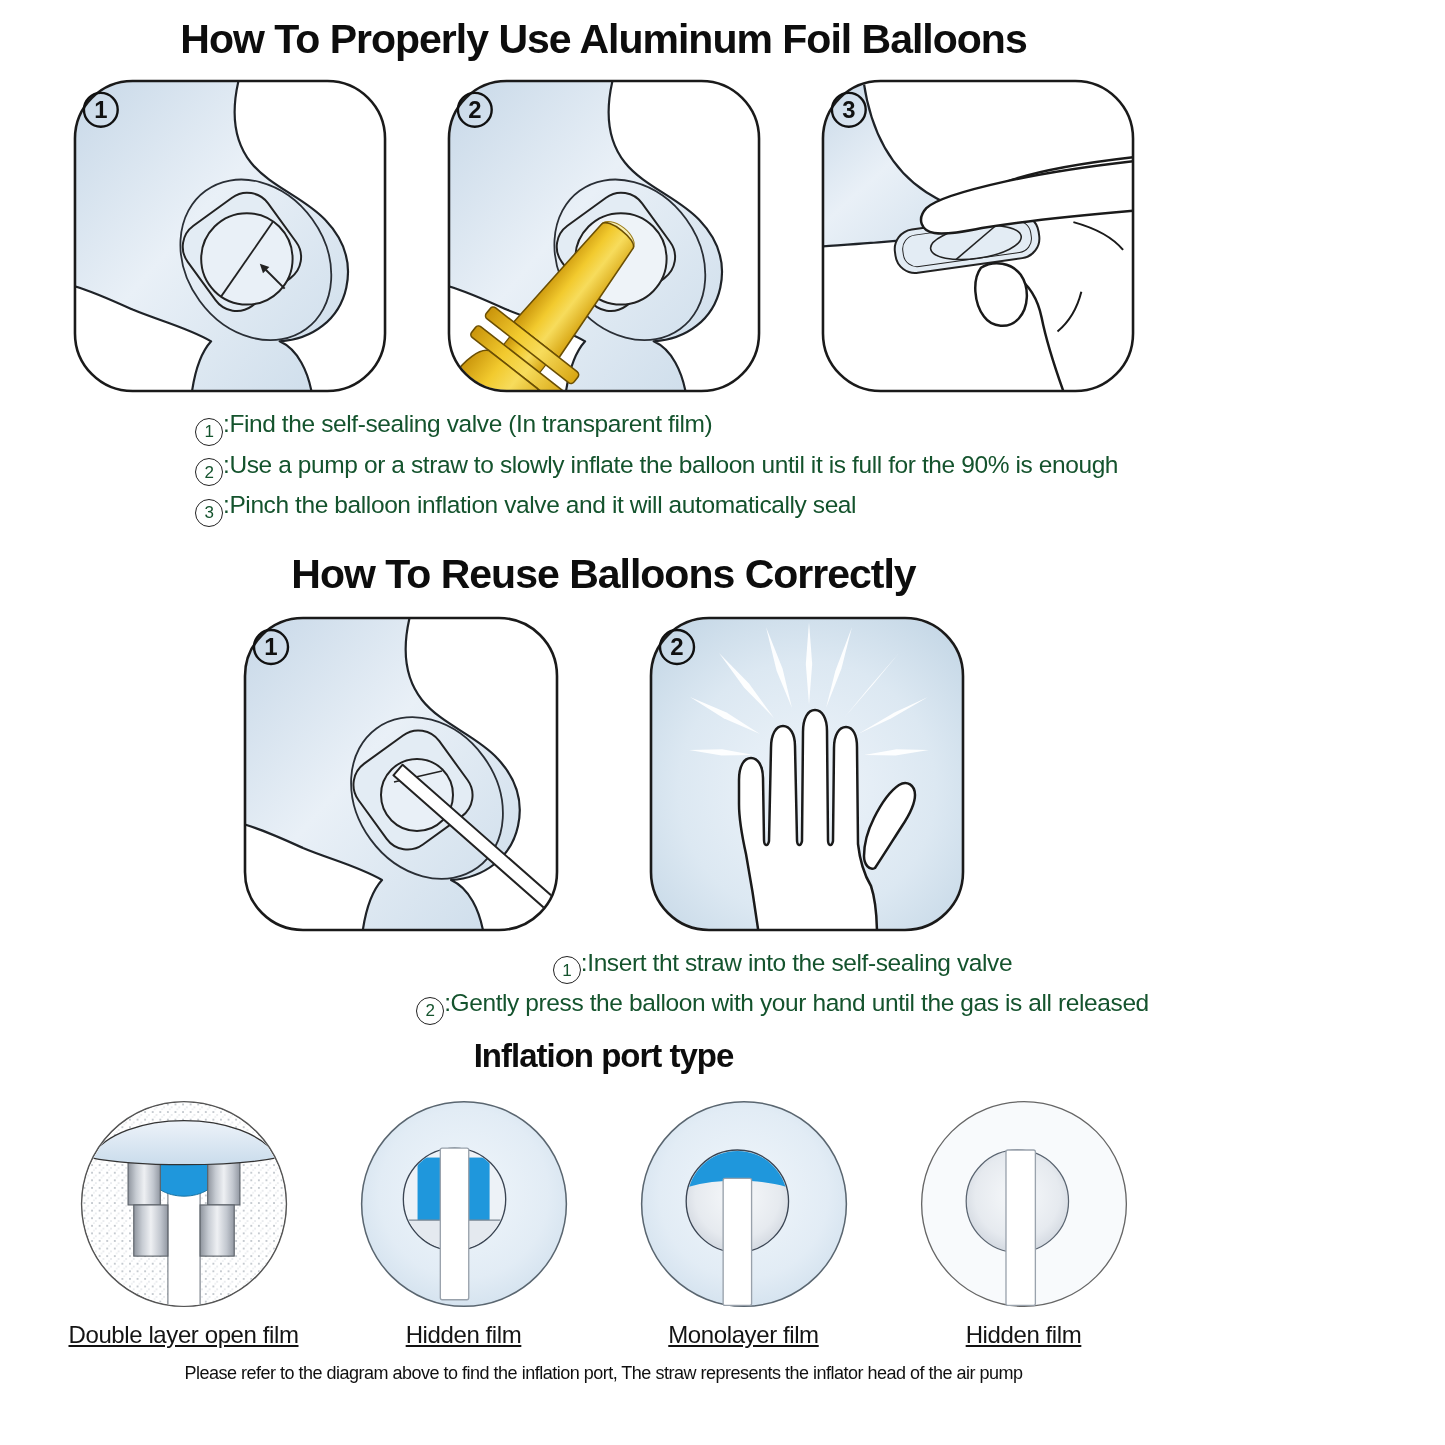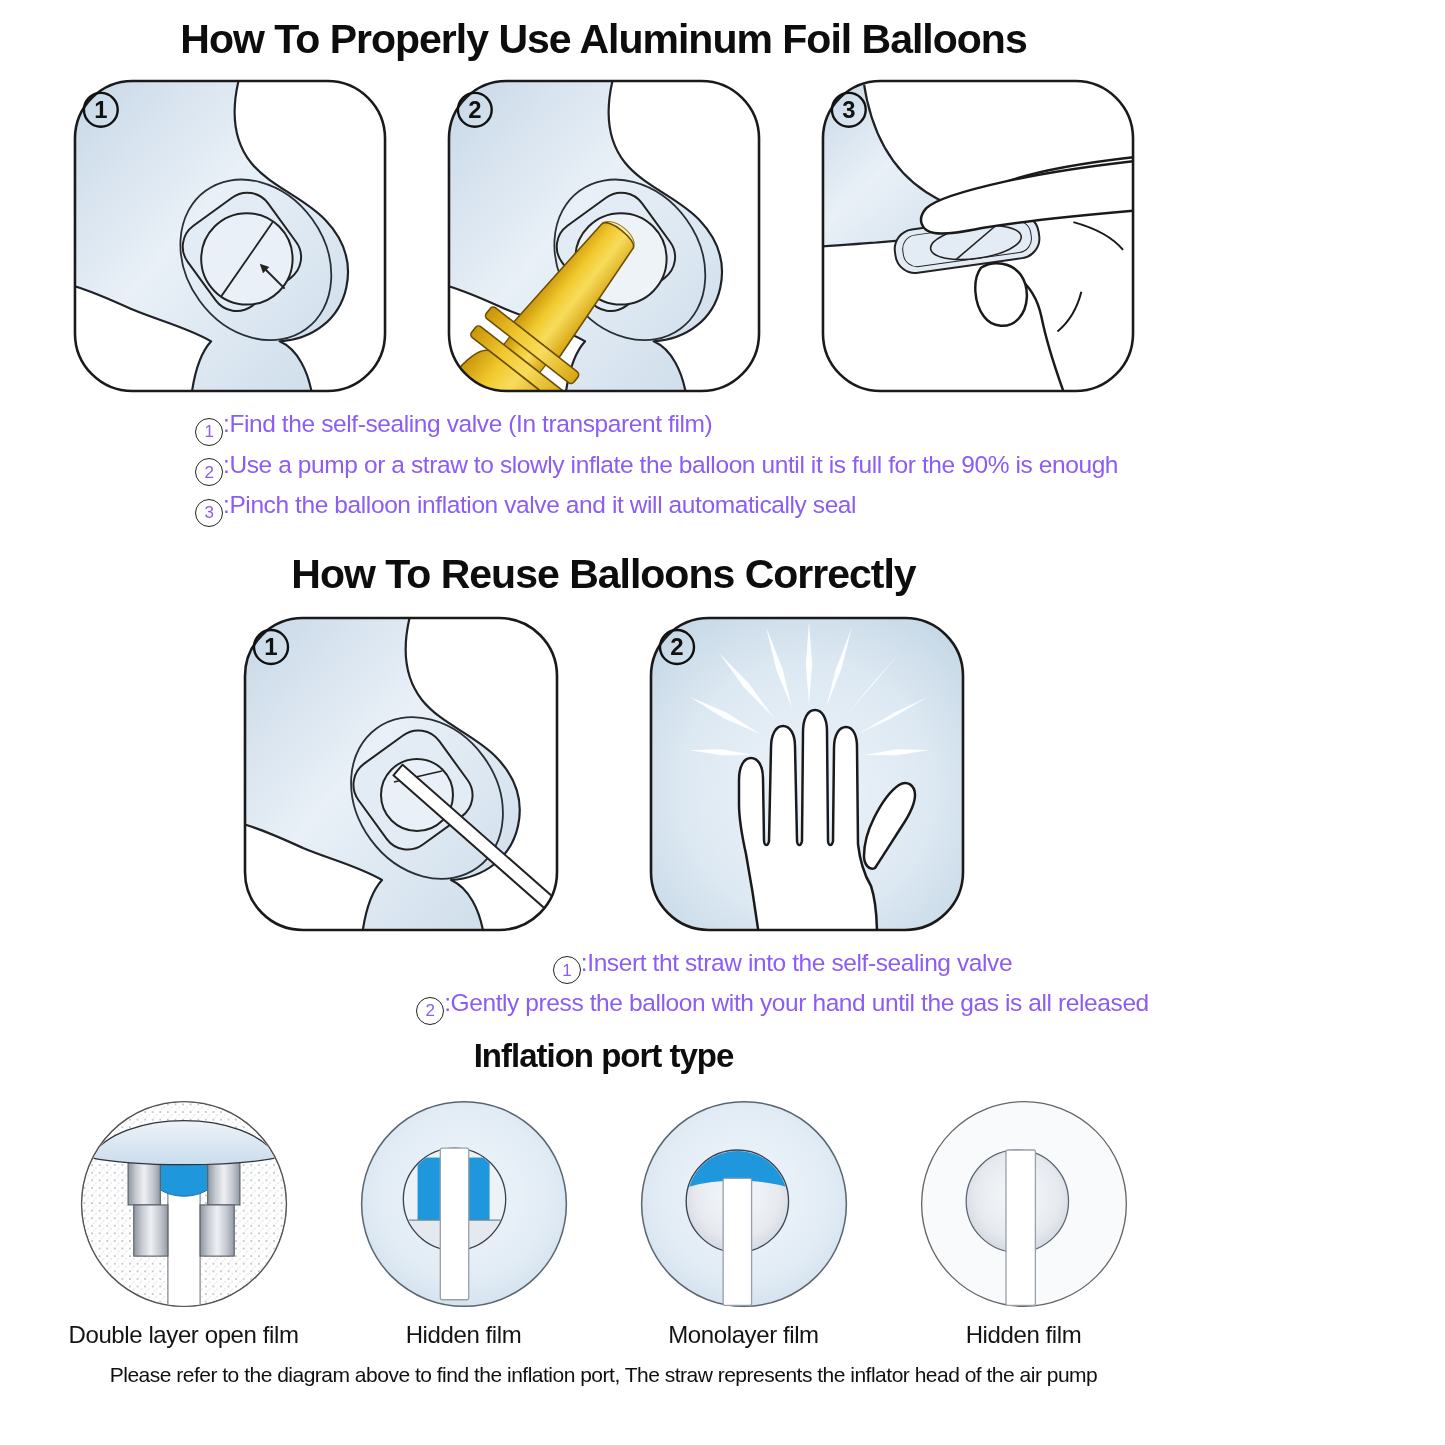--- a/index.html
+++ b/index.html
@@ -6,31 +6,31 @@
   .page{position:relative;width:1207px;height:1445px;background:#fff;overflow:hidden;
         font-family:"Liberation Sans",sans-serif;color:#111;}
   .title{margin:0;text-align:center;font-weight:bold;color:#0d0d0d;
          font-size:41px;letter-spacing:-1px;}
   .title.t1{padding-top:16px;}
   .title.t2{margin-top:24px;}
   .title.t3{margin-top:12px;font-size:33px;}
   .panel-row{display:flex;justify-content:center;align-items:flex-start;}
   .row1{margin-top:14px;gap:56px;}
   .row2{margin-top:16px;gap:86px;}
-  .steps{margin-top:10px;font-size:24.5px;letter-spacing:-0.4px;line-height:37px;color:#8b5cf6;}
+  .steps{margin-top:10px;font-size:24.5px;letter-spacing:-0.4px;line-height:37px;color:#14532d;}
   .steps.s1{margin-left:195px;}
   .steps.s2{margin-left:358px;text-align:center;}
   .step{white-space:nowrap;}
   .circ{display:inline-flex;align-items:center;justify-content:center;
         width:26px;height:26px;border:1.7px solid #222;border-radius:50%;
         font-size:17px;line-height:1;vertical-align:-5px;background:#fff;}
-  .ports-row{display:flex;justify-content:center;gap:62px;margin-top:20px;}
+  .ports-row{display:flex;justify-content:center;gap:62px;margin-top:20px;text-decoration:underline;}
   .port-fig{margin:0;width:218px;display:flex;flex-direction:column;align-items:center;}
   .port-label{margin-top:8px;font-size:24px;letter-spacing:-0.4px;color:#141414;text-align:center;white-space:nowrap;}
-  .footer-text{margin:14px 20px 0 20px;text-align:center;font-size:21px;letter-spacing:-0.5px;color:#101010;white-space:nowrap;}
+  .footer-text{margin:14px 20px 0 20px;text-align:center;font-size:18px;letter-spacing:-0.5px;color:#101010;white-space:nowrap;}
   .badge-num{font:bold 24px "Liberation Sans",sans-serif;fill:#111;}
   svg{display:block;}
 </style>
 </head>
 <body>
 
 <div class="page">
 
   <svg width="0" height="0" style="position:absolute" aria-hidden="true">
     <defs>

